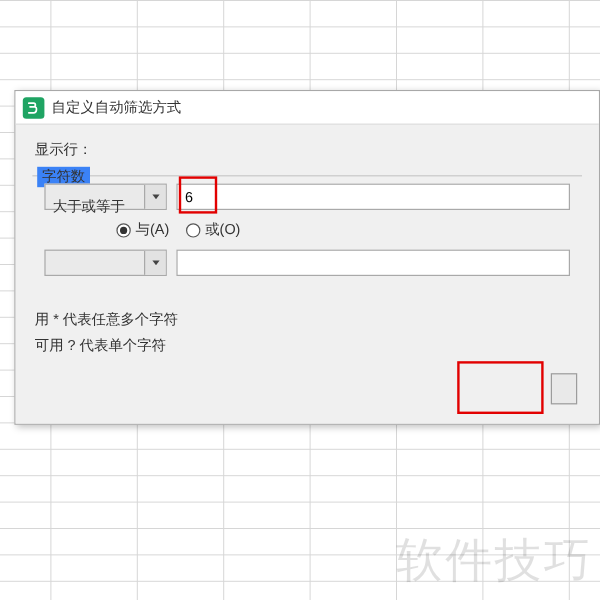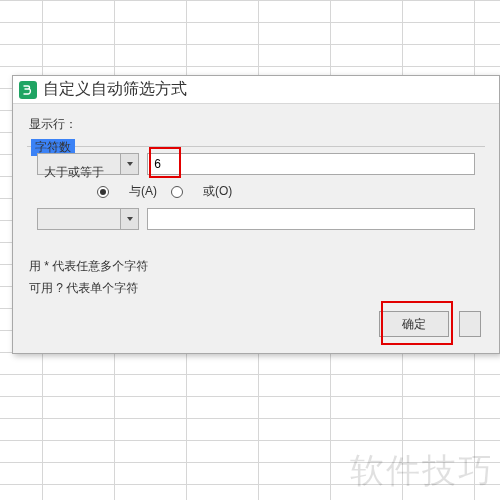--- a/index.html
+++ b/index.html
@@ -33,21 +33,21 @@
     box-shadow: 2px 2px 6px rgba(0,0,0,.25);
   }
   .titlebar {
     display: flex;
     align-items: center;
     gap: 6px;
     height: 28px;
     padding: 0 6px;
     background: #ffffff;
     border-bottom: 1px solid #d8d8d8;
-    font-size: 16px;
+    font-size: 12px;
   }
   .app-icon {
     width: 18px; height: 18px;
     background: #1fa463;
     border-radius: 3px;
     display: flex;
     align-items: center; justify-content: center;
   }
   .app-icon svg { width: 12px; height: 12px; }
   .body {
@@ -119,21 +119,21 @@
   }
   .radios {
     display: flex;
     align-items: center;
     gap: 14px;
     margin: 0 0 8px 60px;
   }
   .radio {
     display: flex;
     align-items: center;
-    gap: 20px;
+    gap: 4px;
     cursor: pointer;
   }
   .radio-dot {
     width: 12px; height: 12px;
     border: 1px solid #555;
     border-radius: 50%;
     display: flex; align-items: center; justify-content: center;
     background: #fff;
   }
   .radio-dot.checked::after {
@@ -159,21 +159,21 @@
     background: #e9e9e9;
     display: flex;
     align-items: center; justify-content: center;
     font-size: 12px;
     cursor: pointer;
   }
   .watermark {
     position: absolute;
     right: 6px;
     bottom: 6px;
-    font-size: 34px;
+    font-size: 39px;
     color: rgba(0,0,0,0.12);
     letter-spacing: 2px;
     pointer-events: none;
     font-family: Liberation Serif, serif;
   }
 </style>
 </head>
 <body>
 
 <div class="grid"></div>
@@ -233,23 +233,20 @@
         <input class="value-input" value="" style="">
       </div>
     </div>
 
     <div class="hints">
       <div>用 * 代表任意多个字符</div>
       <div>可用 ? 代表单个字符</div>
     </div>
 
     <div class="btnbar" style="position:relative;">
-      <div class="btn">
-        <span>确定</span>
-      </div>
       <div class="btn" style="width:22px; overflow:hidden; justify-content:flex-start; padding-left:6px;">
         <span></span>
       </div>
       <div class="highlight-red" style="right:32px; top:-4px; width:72px; height:44px;"></div>
     </div>
 
   </div>
 </div>
 
 <div class="watermark">软件技巧</div>

